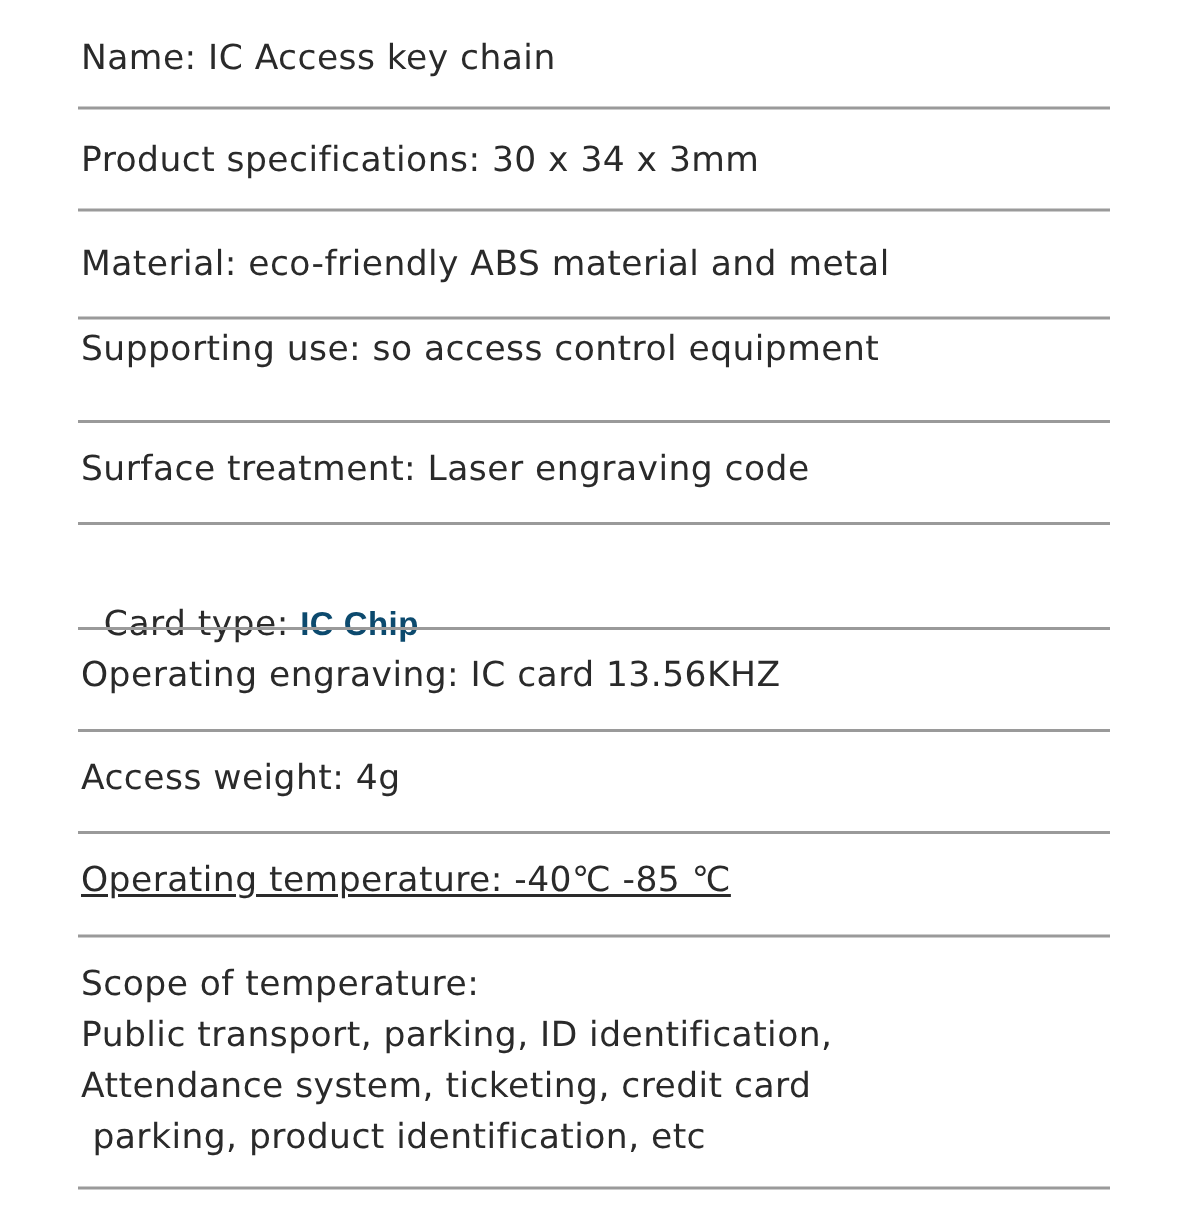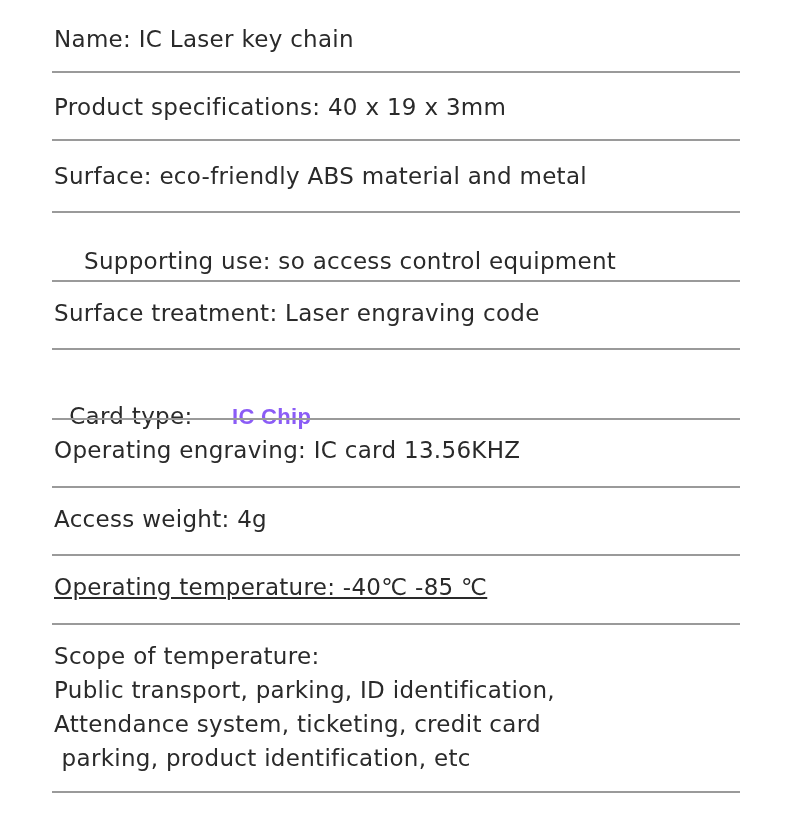--- a/index.html
+++ b/index.html
@@ -1,34 +1,34 @@
 <!DOCTYPE html>
 <html><head>
 <meta charset="utf-8">
 <style>
   html, body { margin:0; padding:0; background:#ffffff; }
   body { width:800px; height:815px; position:relative; overflow:hidden;
          font-family:"DejaVu Sans", sans-serif; color:#2a2a2a; }
   .row { position:absolute; left:54px; font-size:23px; letter-spacing:0.3px; white-space:pre; line-height:34px; }
   .line { position:absolute; left:52px; width:688px; height:2px; background:#9a9a9a; }
-  .val-bold { font-family:"Liberation Sans", sans-serif; font-weight:bold; color:#8b5cf6; font-size:22px;margin-left:32px; }
+  .val-bold { font-family:"Liberation Sans", sans-serif; font-weight:bold; color:#0c4a6e; font-size:22px; }
 </style>
 </head>
 <body>
 
-<div class="row" style="top:22px;">Name: IC Laser key chain</div>
+<div class="row" style="top:22px;">Name: IC Access key chain</div>
 <div class="line" style="top:71px;"></div>
 
-<div class="row" style="top:90px;">Product specifications: 40 x 19 x 3mm</div>
+<div class="row" style="top:90px;">Product specifications: 30 x 34 x 3mm</div>
 <div class="line" style="top:139px;"></div>
 
-<div class="row" style="top:159px;">Surface: eco-friendly ABS material and metal</div>
+<div class="row" style="top:159px;">Material: eco-friendly ABS material and metal</div>
 <div class="line" style="top:211px;"></div>
 
-<div class="row" style="top:244px;margin-left:30px;">Supporting use: so access control equipment</div>
+<div class="row" style="top:216px;">Supporting use: so access control equipment</div>
 <div class="line" style="top:280px;"></div>
 
 <div class="row" style="top:296px;">Surface treatment: Laser engraving code</div>
 <div class="line" style="top:348px;"></div>
 
 <div class="row" style="top:365px;">
   <span>Card type: </span><span class="val-bold">IC Chip</span>
 </div>
 <div class="line" style="top:418px;"></div>
 

